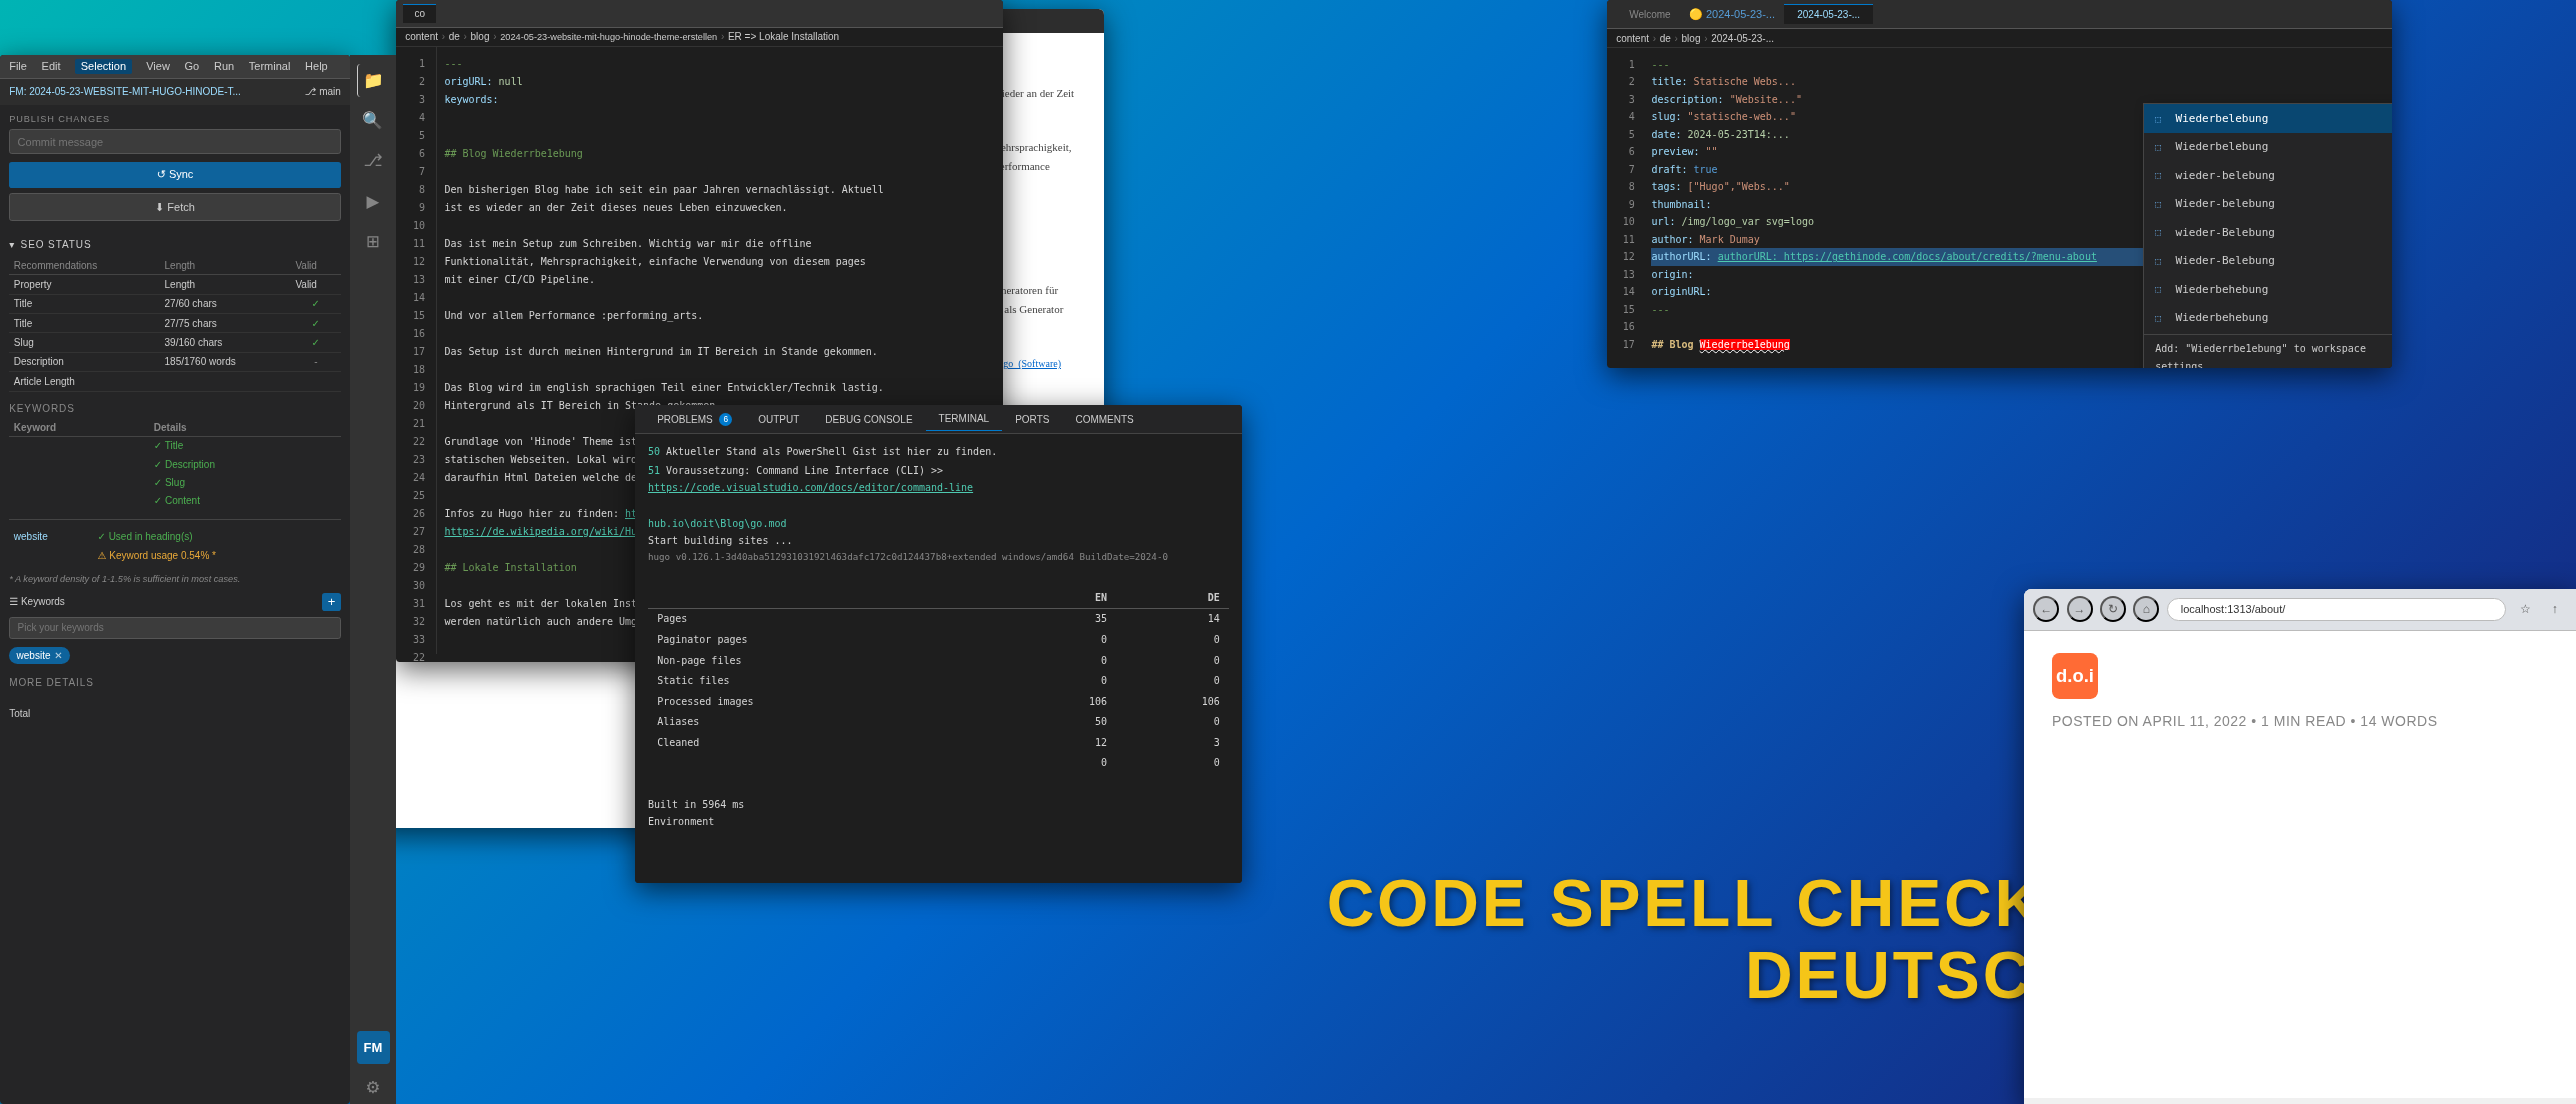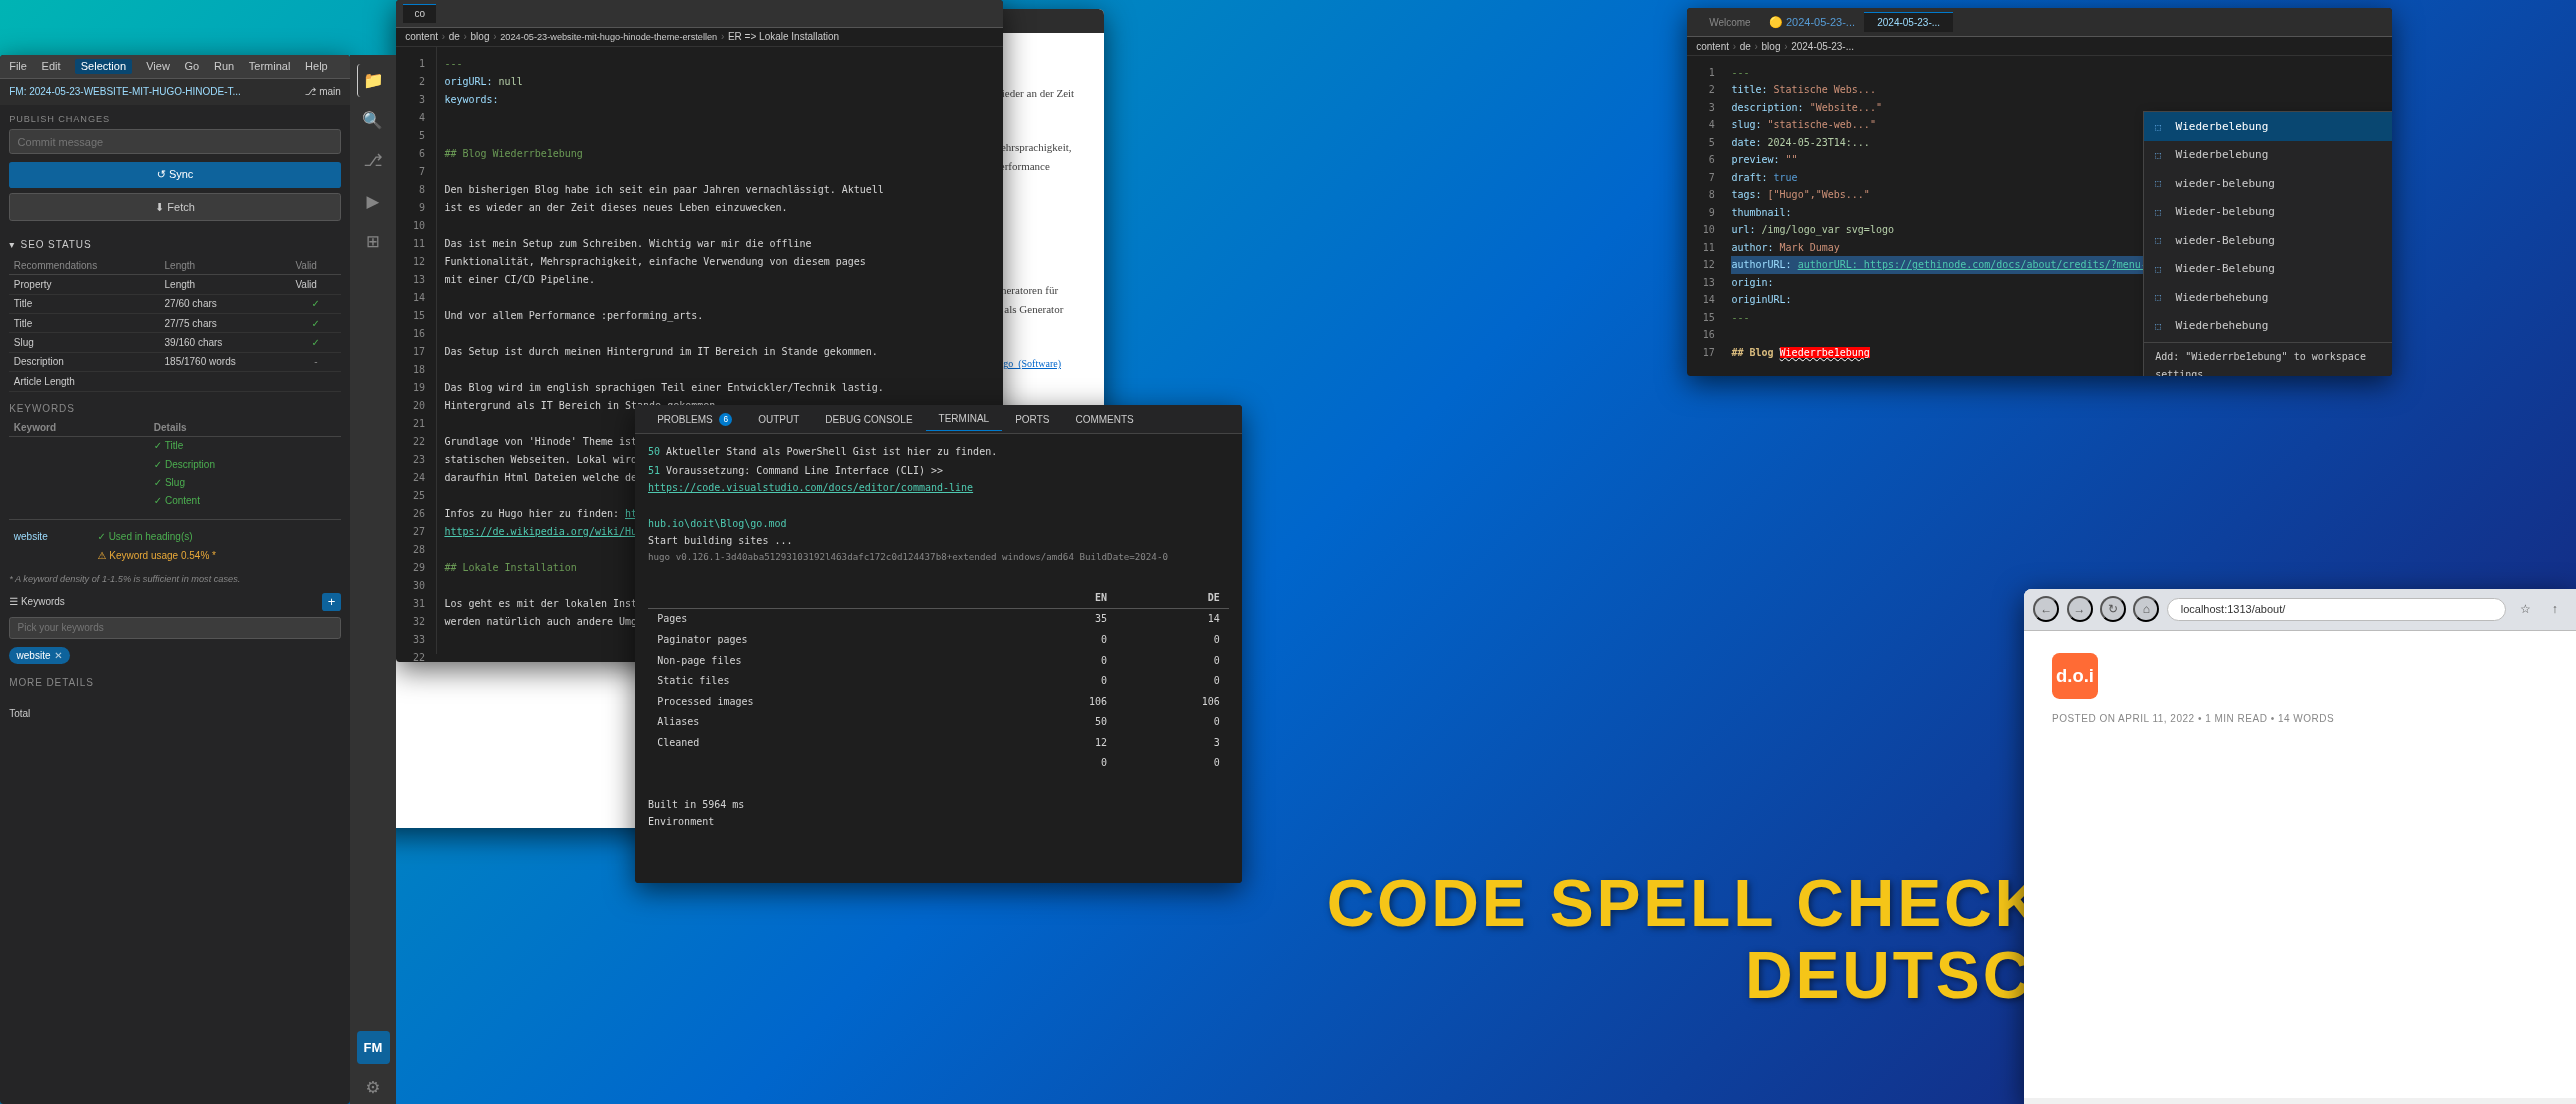--- a/index.html
+++ b/index.html
@@ -370,22 +370,22 @@
       font-family: Georgia, serif;
     }
     .blog-title { font-size: 18.4px; font-weight: bold; color: #222; margin-bottom: 11px; }
     .blog-body { font-size: 11px; color: #444; line-height: 1.7; }
     .blog-section-title { font-size: 14px; font-weight: bold; color: #222; margin: 13px 0 5.5px; }
     .blog-link { color: #0066cc; text-decoration: underline; cursor: pointer; font-size: 10px; }
 
     
     .panel-vscode {
       right: 184px;
-      top: 8px;
-      width: 705px;
+      top: 0;
+      width: 785px;
       height: 368px;
       z-index: 9;
       background: #1e1e1e;
     }
     .vs-topbar {
       background: #2d2d2d;
       height: 29px;
       display: flex;
       align-items: center;
       padding: 0 9.2px;
@@ -637,21 +637,21 @@
       justify-content: center;
       cursor: pointer;
       color: #555;
     }
     .browser-content {
       padding: 22px 28px;
       background: white;
       height: calc(100% - 48px);
     }
     .browser-meta {
-      font-size: 10px;
+      font-size: 14px;
       color: #888;
       margin-bottom: 20px;
       text-transform: uppercase;
       letter-spacing: 0.5px;
     }
     .browser-article-title {
       font-size: 20px;
       font-weight: bold;
       color: #222;
       margin-bottom: 7.4px;

